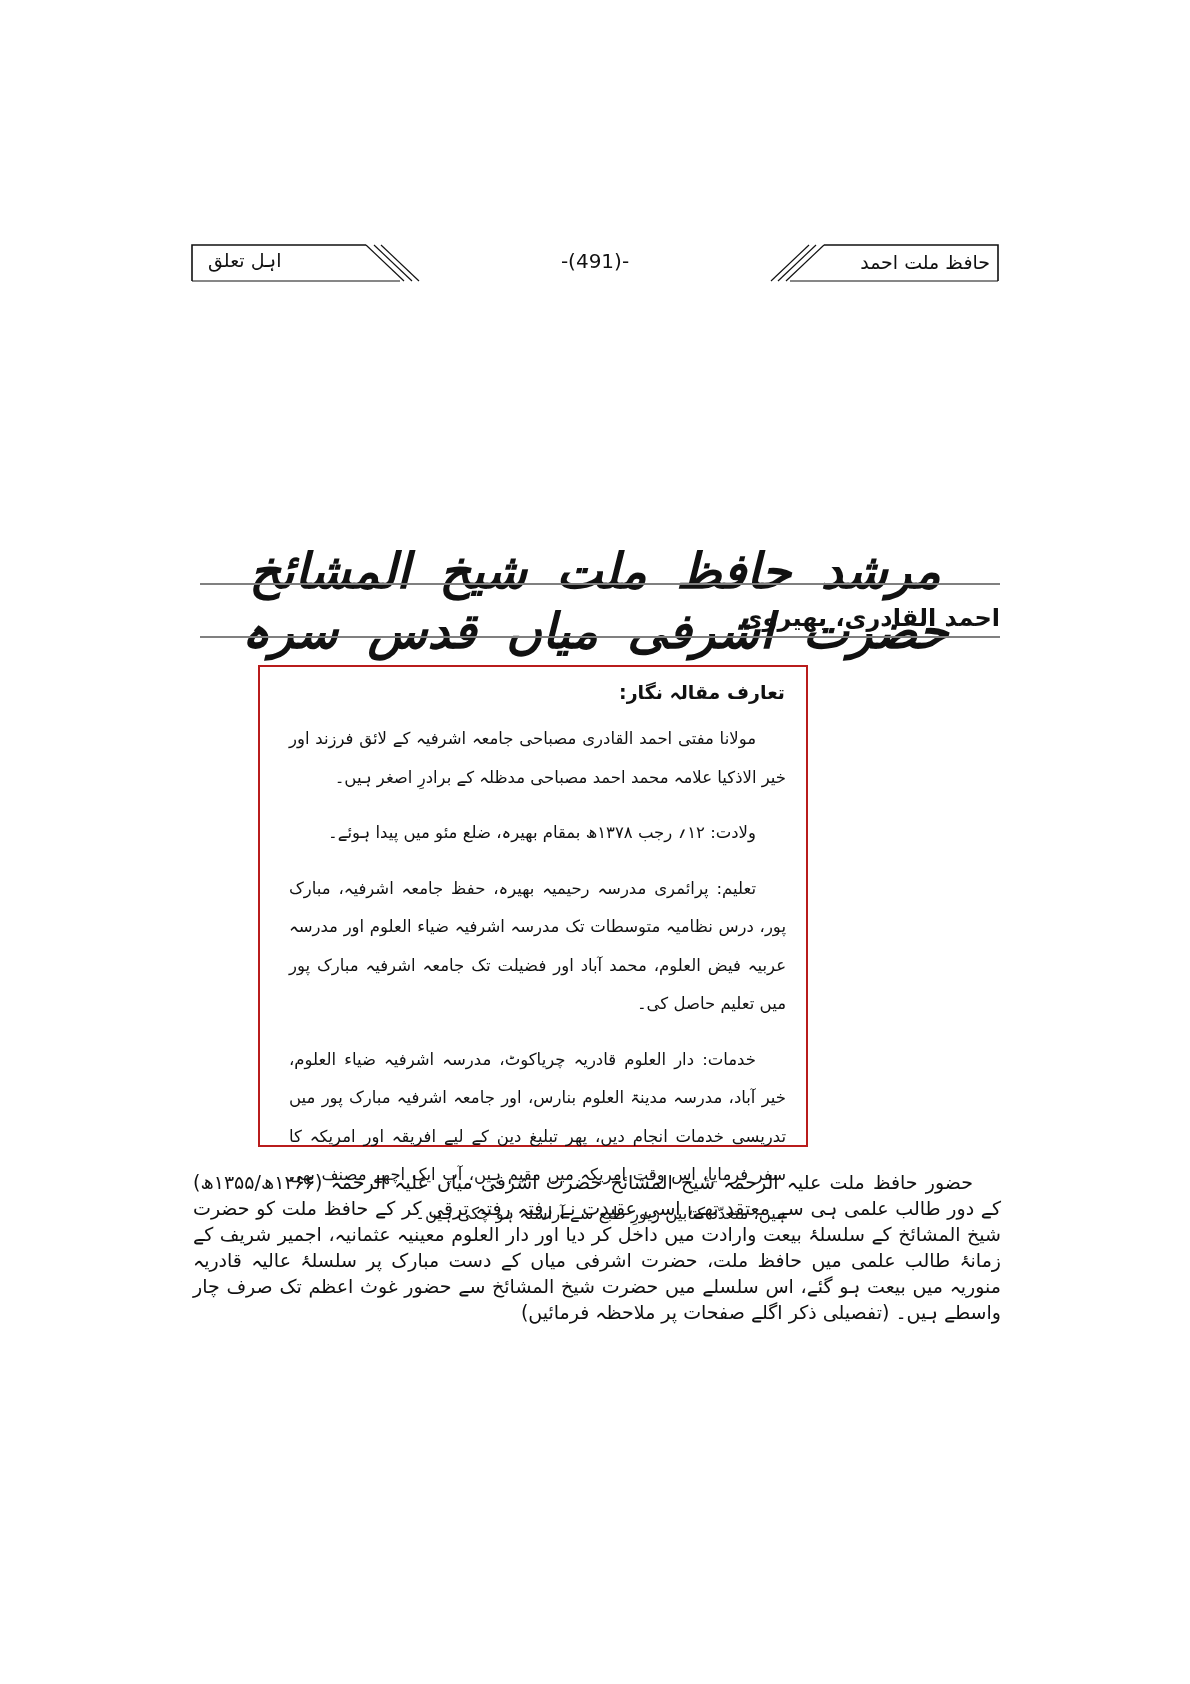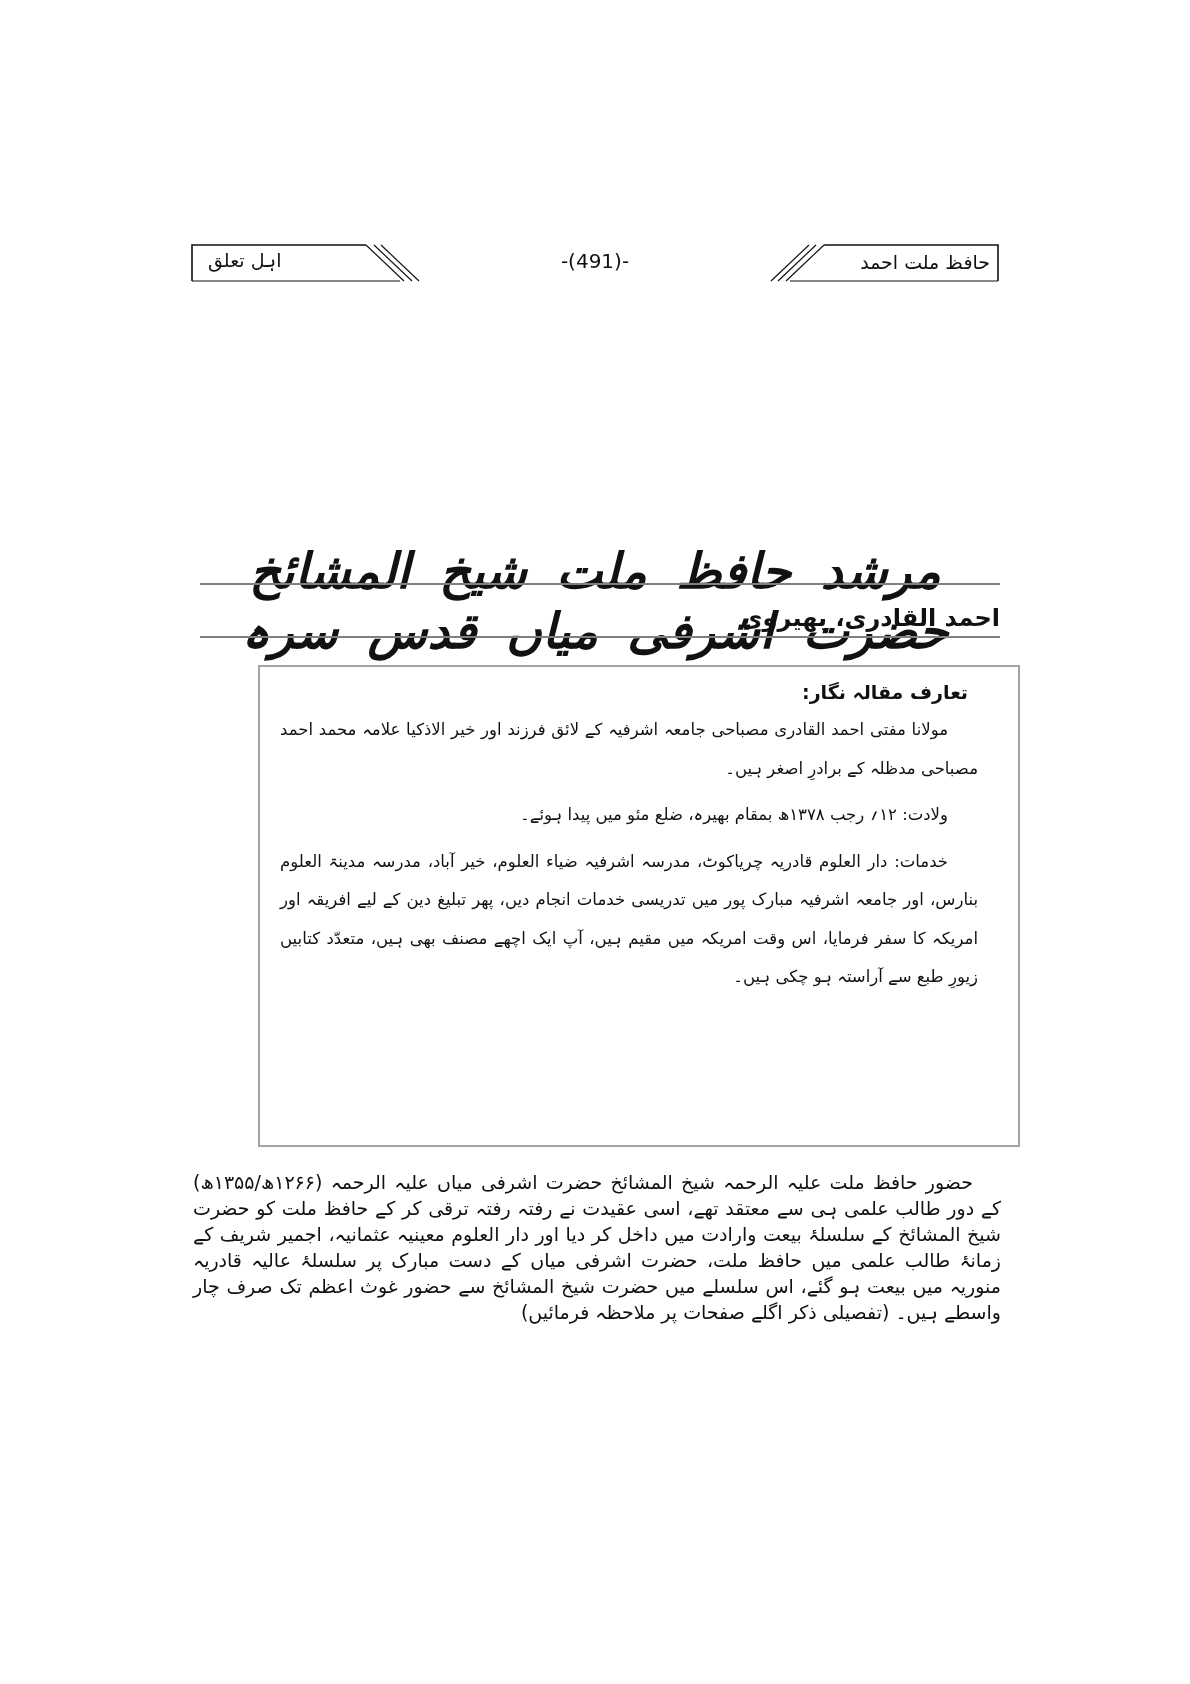--- a/index.html
+++ b/index.html
@@ -19,25 +19,25 @@
       direction: rtl; font-family: Liberation Mono, monospace; font-size: 49px; font-weight: bold; font-style: italic;
     }
     .rule { position: absolute; left: 200px; width: 800px; height: 2px; background: #808080; }
     .rule1 { top: 583px; }
     .rule2 { top: 636px; }
     .author {
       position: absolute; left: 200px; width: 800px; top: 604px; text-align: right; direction: rtl;
       font-size: 24px; font-weight: bold;
     }
     .intro-box {
-      position: absolute; left: 258px; top: 665px; width: 762px; height: 482px;
-      border: 2px solid #a3a3a3; box-sizing: border-box; padding: 14px 32px 0 12px; direction: rtl;
+      position: absolute; left: 258px; top: 665px; width: 550px; height: 482px;
+      border: 2px solid #b91c1c; box-sizing: border-box; padding: 14px 3px 0 12px; direction: rtl;
     }
     .intro-heading { font-size: 19px; font-weight: bold; margin: 0 0 8px 0; padding-right: 18px; }
-    .intro-para { font-size: 16.5px; line-height: 38.5px; margin: 8px; text-align: justify; text-align-last: right; }
+    .intro-para { font-size: 16.5px; line-height: 38.5px; margin: 17px; text-align: justify; text-align-last: right; }
     .intro-para .indent { display: inline-block; width: 30px; }
     .body-text {
       position: absolute; left: 193px; top: 1150px; width: 808px; direction: rtl;
       font-size: 19px; line-height: 26px; text-align: justify; text-align-last: right;
     }
     .body-text .indent { display: inline-block; width: 28px; }
   </style>
 </head>
 <body>
 
@@ -63,16 +63,17 @@
 
 <h1 class="title">مرشد حافظ ملت شیخ المشائخ حضرت اشرفی میاں قدس سرہ</h1>
 <div class="rule rule1"></div>
 <div class="author">احمد القادری، بھیروی</div>
 <div class="rule rule2"></div>
 
 <div class="intro-box">
   <div class="intro-heading">تعارف مقالہ نگار:</div>
   <p class="intro-para"><span class="indent"></span><span>مولانا مفتی احمد القادری مصباحی جامعہ اشرفیہ کے لائق فرزند اور خیر الاذکیا علامہ محمد احمد مصباحی مدظلہ کے برادرِ اصغر ہیں۔</span></p>
   <p class="intro-para"><span class="indent"></span><span>ولادت: ۱۲؍ رجب ۱۳۷۸ھ بمقام بھیرہ، ضلع مئو میں پیدا ہوئے۔</span></p>
+  <p class="intro-para"><span class="indent"></span><span>تعلیم: پرائمری مدرسہ رحیمیہ بھیرہ، حفظ جامعہ اشرفیہ، مبارک پور، درس نظامیہ متوسطات تک مدرسہ اشرفیہ ضیاء العلوم اور مدرسہ عربیہ فیض العلوم، محمد آباد اور فضیلت تک جامعہ اشرفیہ مبارک پور میں تعلیم حاصل کی۔</span></p>
   <p class="intro-para"><span class="indent"></span><span>خدمات: دار العلوم قادریہ چریاکوٹ، مدرسہ اشرفیہ ضیاء العلوم، خیر آباد، مدرسہ مدینۃ العلوم بنارس، اور جامعہ اشرفیہ مبارک پور میں تدریسی خدمات انجام دیں، پھر تبلیغ دین کے لیے افریقہ اور امریکہ کا سفر فرمایا، اس وقت امریکہ میں مقیم ہیں، آپ ایک اچھے مصنف بھی ہیں، متعدّد کتابیں زیورِ طبع سے آراستہ ہو چکی ہیں۔</span></p>
 </div>
 
 <p class="body-text"><span class="indent"></span><span>حضور حافظ ملت علیہ الرحمہ شیخ المشائخ حضرت اشرفی میاں علیہ الرحمہ (۱۲۶۶ھ/۱۳۵۵ھ) کے دور طالب علمی ہی سے معتقد تھے، اسی عقیدت نے رفتہ رفتہ ترقی کر کے حافظ ملت کو حضرت شیخ المشائخ کے سلسلۂ بیعت وارادت میں داخل کر دیا اور دار العلوم معینیہ عثمانیہ، اجمیر شریف کے زمانۂ طالب علمی میں حافظ ملت، حضرت اشرفی میاں کے دست مبارک پر سلسلۂ عالیہ قادریہ منوریہ میں بیعت ہو گئے، اس سلسلے میں حضرت شیخ المشائخ سے حضور غوث اعظم تک صرف چار واسطے ہیں۔ (تفصیلی ذکر اگلے صفحات پر ملاحظہ فرمائیں)</span></p>
 
 </body></html>

